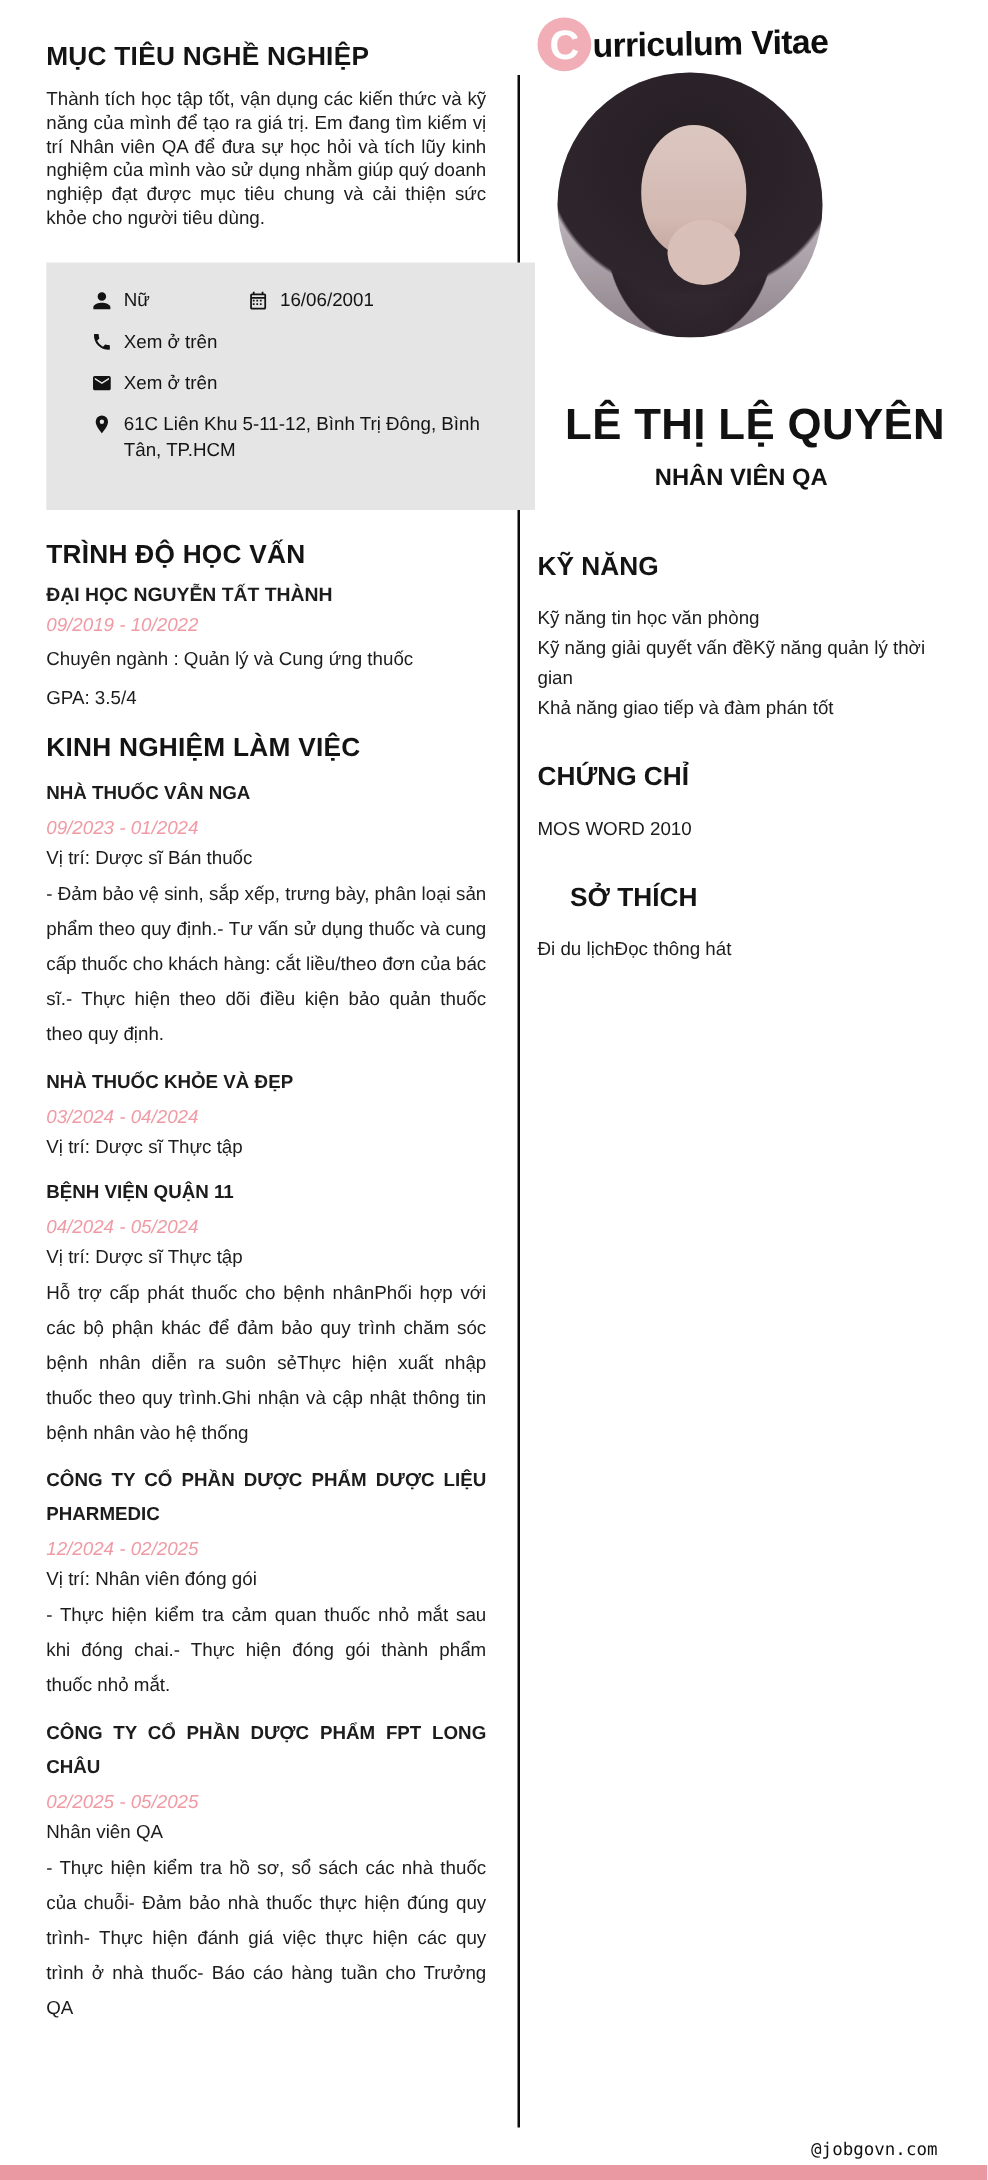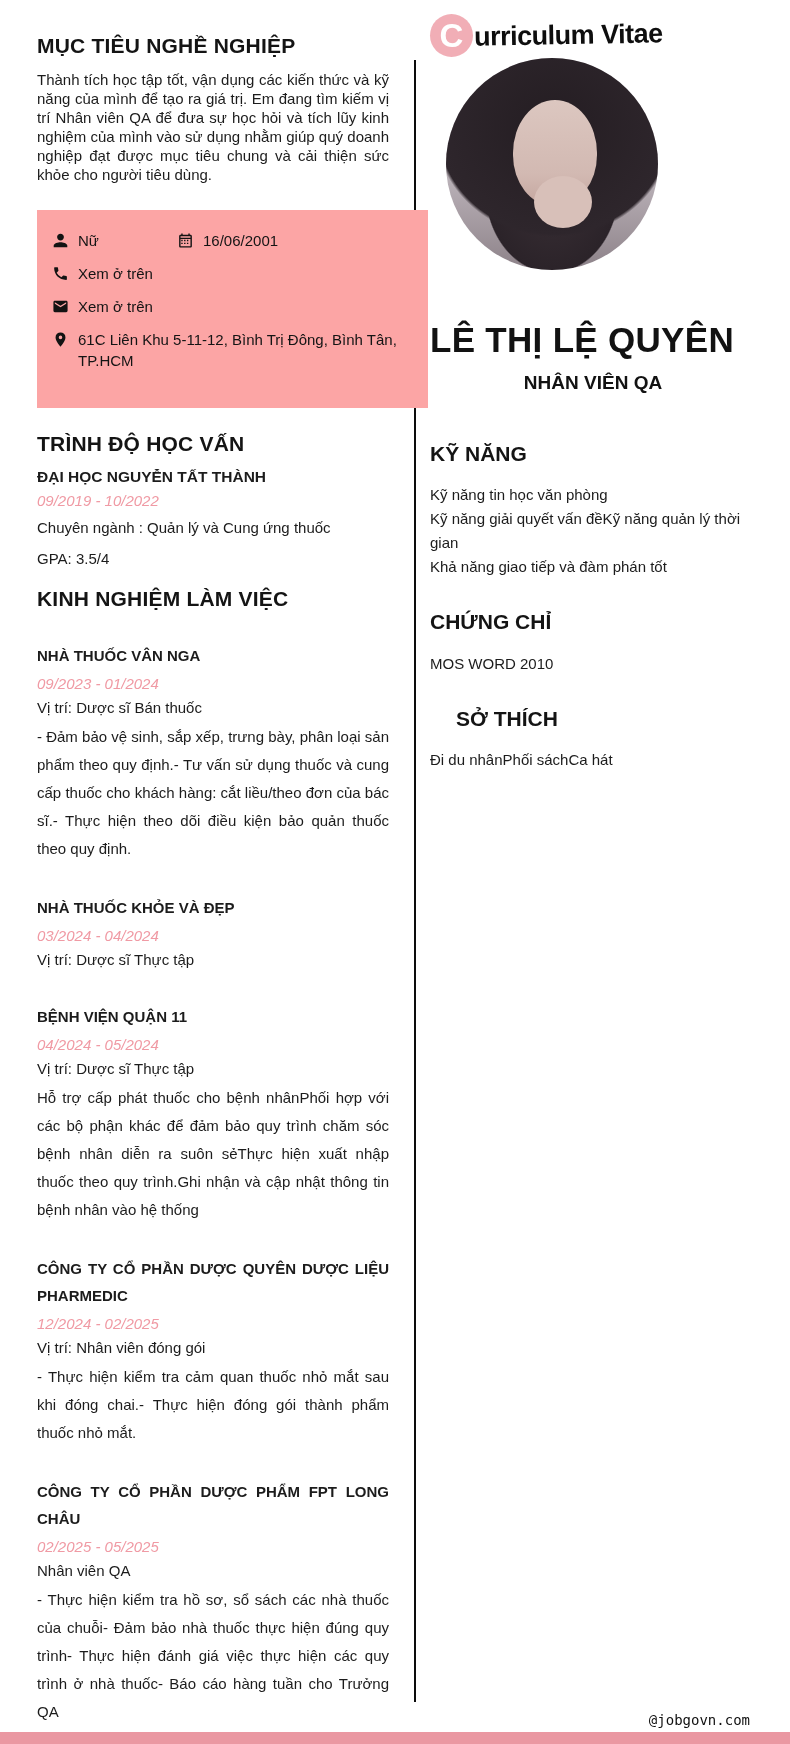--- a/index.html
+++ b/index.html
@@ -12,38 +12,38 @@
   
   .divider { position:absolute; left:414px; top:60px; width:2px; height:1642px; background:#0c0c0c; }
 
   
   .left-col { position:absolute; left:37px; top:34px; width:352px; }
 
   .section-heading { font-size:21px; font-weight:700; color:#141414; letter-spacing:.2px; margin:0; }
   .objective-text { margin:12px 0 0; font-size:15px; line-height:19px; text-align:justify; }
 
   .contact-box {
-    margin-top:26px; width:391px; height:198px; background:#fca5a5;
-    padding:20px 16px 16px 15px; color:#141414;
+    margin-top:26px; width:391px; height:198px; background:#e5e5e5;
+    padding:20px 16px 16px 36px; color:#141414;
   }
   .contact-row { display:flex; align-items:flex-start; margin-bottom:12px; line-height:21px; font-size:15px; }
   .contact-row:last-child { margin-bottom:16px; }
   .contact-cell { display:flex; align-items:flex-start; }
   .contact-cell.first { width:125px; }
   .cicon { width:17px; height:17px; margin:2px 9px 0 0; flex:0 0 17px; fill:#131313; }
   .contact-text { display:block; }
 
   .edu-school { margin-top:12px; font-size:15.5px; font-weight:700; }
   .date-line { margin-top:6px; font-size:15px; font-style:italic; color:#F09AA4; }
   .plain-line { margin-top:7px; font-size:15px; line-height:24px; }
 
   .exp-heading { margin-top:16px; }
   .edu-heading { margin-top:24px; }
 
-  .job { margin-top:31px; }
+  .job { margin-top:10px; }
   .job-company { font-size:15px; font-weight:700; line-height:27px; text-align:justify; }
   .job-position { margin-top:4px; font-size:15px; line-height:24px; }
   .job-desc { margin-top:3px; font-size:15px; line-height:28px; text-align:justify; }
 
   
   .right-col { position:absolute; left:430px; top:12px; width:326px; }
 
   .logo-row { display:flex; align-items:center; height:46px; }
   .logo-circle {
     width:43px; height:43px; border-radius:50%; background:#F1AEB6;
@@ -65,21 +65,21 @@
   }
   .photo .face {
     position:absolute; left:67px; top:42px; width:84px; height:106px; border-radius:50% 50% 48% 48%;
     background:linear-gradient(180deg, #dcc7c0 0%, #d2b9b2 70%, #c4a69f 100%);
   }
   .photo .hand {
     position:absolute; left:88px; top:118px; width:58px; height:52px; border-radius:50%;
     background:#d8c0b9;
   }
 
-  .name { margin-top:50px; font-size:35px; font-weight:700; text-align:left; color:#121212; letter-spacing:.3px; white-space:nowrap; }
+  .name { margin-top:50px; font-size:35px; font-weight:700; text-align:right; color:#121212; letter-spacing:.3px; white-space:nowrap; }
   .role { margin-top:12px; font-size:19px; font-weight:700; text-align:center; color:#121212; }
 
   .side-heading { font-size:21px; font-weight:700; color:#141414; }
   .skills-heading { margin-top:48px; }
   .side-item { font-size:15px; line-height:24px; }
   .skills-list { margin-top:12px; }
   .cert-heading { margin-top:31px; }
   .cert-item { margin-top:13px; }
   .hobby-heading { margin-top:31px;margin-left:26px; }
   .hobby-item { margin-top:13px; }
@@ -167,21 +167,21 @@
   </div>
 
   <div class="job">
     <div class="job-company">BỆNH VIỆN QUẬN 11</div>
     <div class="date-line">04/2024 - 05/2024</div>
     <div class="job-position">Vị trí: Dược sĩ Thực tập</div>
     <div class="job-desc">Hỗ trợ cấp phát thuốc cho bệnh nhânPhối hợp với các bộ phận khác để đảm bảo quy trình chăm sóc bệnh nhân diễn ra suôn sẻThực hiện xuất nhập thuốc theo quy trình.Ghi nhận và cập nhật thông tin bệnh nhân vào hệ thống</div>
   </div>
 
   <div class="job">
-    <div class="job-company">CÔNG TY CỔ PHẦN DƯỢC QUYÊN DƯỢC LIỆU PHARMEDIC</div>
+    <div class="job-company">CÔNG TY CỔ PHẦN DƯỢC PHẨM DƯỢC LIỆU PHARMEDIC</div>
     <div class="date-line">12/2024 - 02/2025</div>
     <div class="job-position">Vị trí: Nhân viên đóng gói</div>
     <div class="job-desc">- Thực hiện kiểm tra cảm quan thuốc nhỏ mắt sau khi đóng chai.- Thực hiện đóng gói thành phẩm thuốc nhỏ mắt.</div>
   </div>
 
   <div class="job">
     <div class="job-company">CÔNG TY CỔ PHẦN DƯỢC PHẨM FPT LONG CHÂU</div>
     <div class="date-line">02/2025 - 05/2025</div>
     <div class="job-position">Nhân viên QA</div>
     <div class="job-desc">- Thực hiện kiểm tra hồ sơ, sổ sách các nhà thuốc của chuỗi- Đảm bảo nhà thuốc thực hiện đúng quy trình- Thực hiện đánh giá việc thực hiện các quy trình ở nhà thuốc- Báo cáo hàng tuần cho Trưởng QA</div>
@@ -209,18 +209,18 @@
   <div class="skills-list">
     <div class="side-item">Kỹ năng tin học văn phòng</div>
     <div class="side-item">Kỹ năng giải quyết vấn đềKỹ năng quản lý thời gian</div>
     <div class="side-item">Khả năng giao tiếp và đàm phán tốt</div>
   </div>
 
   <h2 class="side-heading cert-heading">CHỨNG CHỈ</h2>
   <div class="side-item cert-item">MOS WORD 2010</div>
 
   <h2 class="side-heading hobby-heading">SỞ THÍCH</h2>
-  <div class="side-item hobby-item">Đi du nhânPhối sáchCa hát</div>
+  <div class="side-item hobby-item">Đi du lịchĐọc thông hát</div>
 
 </div>
 
 <div class="credit">@jobgovn.com</div>
 <div class="footer-bar"></div>
 
 </body></html>

